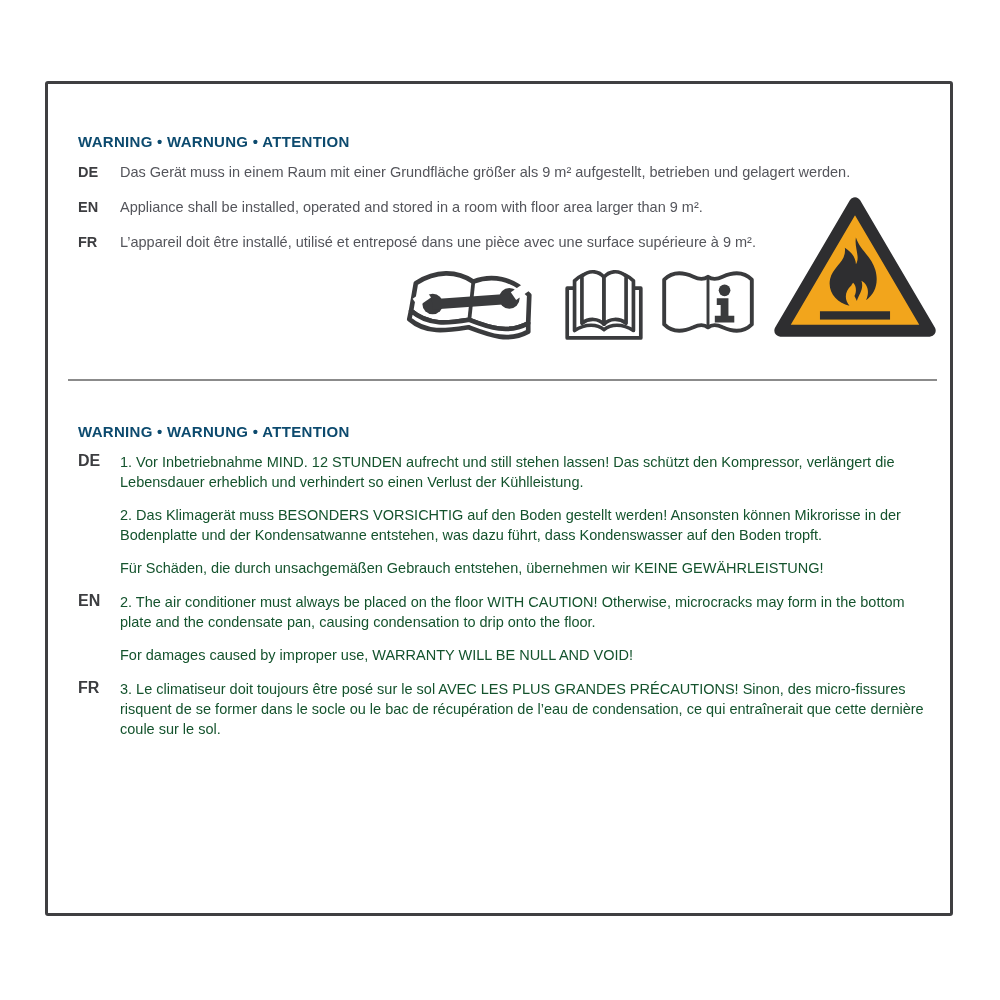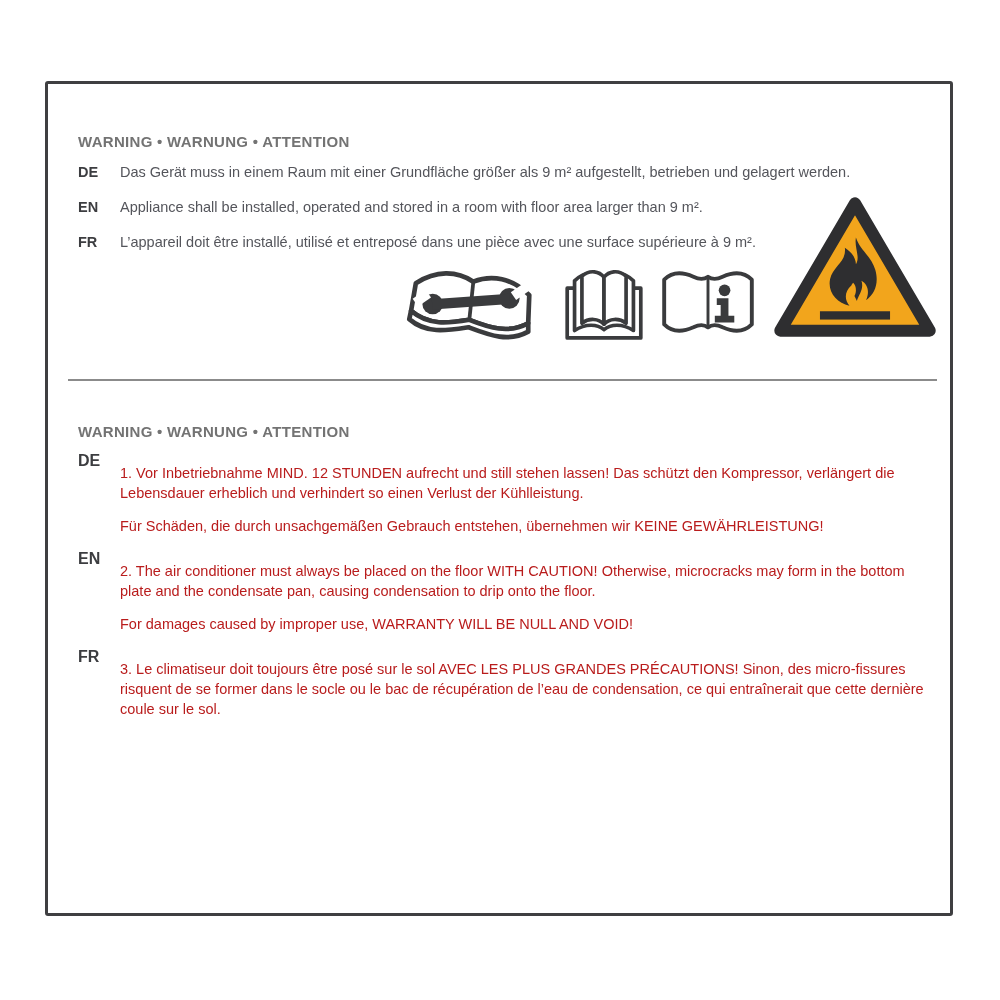--- a/index.html
+++ b/index.html
@@ -6,33 +6,33 @@
   body{
     width:1000px;height:1000px;background:#ffffff;position:relative;
     font-family:"Liberation Sans","DejaVu Sans",sans-serif;
     -webkit-font-smoothing:antialiased;
   }
   .panel{
     position:absolute;left:45px;top:81px;width:902px;height:829px;
     border:3px solid #3F3F41;border-radius:3px;background:#fff;box-sizing:content-box;
   }
   .hdr{
-    font-size:15px;font-weight:bold;color:#737373;margin:0 0 12px 0;letter-spacing:.3px;
+    font-size:15px;font-weight:bold;color:#0c4a6e;margin:0 0 12px 0;letter-spacing:.3px;
   }
   .s1{position:absolute;left:30px;top:49px;width:862px;}
   .row{display:flex;margin-bottom:15px;font-size:14.5px;line-height:20px;color:#54555B;}
   .lang{flex:0 0 42px;font-weight:bold;color:#3C3D40;}
   .txt{flex:1;}
   .icon{position:absolute;}
   .icon svg{display:block;width:100%;height:100%;}
   .divider{position:absolute;left:20px;top:295px;width:869px;height:2px;background:#8B8B8B;}
   .s2{position:absolute;left:30px;top:339px;width:862px;}
   .block{display:flex;margin-bottom:14px;}
   .content{width:818px;}
-  .para{margin:11px 0 13px 0;font-size:14.5px;line-height:20px;color:#b91c1c;}
+  .para{margin:0 0 13px 0;font-size:14.5px;line-height:20px;color:#14532d;}
   .para:last-child{margin-bottom:0;}
 </style>
 </head>
 <body>
 
 <div class="page">
   <div class="panel">
 
     <section class="s1">
       <h2 class="hdr">WARNING • WARNUNG • ATTENTION</h2>
@@ -101,20 +101,21 @@
 
     <div class="divider"></div>
 
     <section class="s2">
       <h2 class="hdr">WARNING • WARNUNG • ATTENTION</h2>
 
       <div class="block">
         <span class="lang">DE</span>
         <div class="content">
           <p class="para">1. Vor Inbetriebnahme MIND. 12 STUNDEN aufrecht und still stehen lassen! Das schützt den Kompressor, verlängert die Lebensdauer erheblich und verhindert so einen Verlust der Kühlleistung.</p>
+          <p class="para">2. Das Klimagerät muss BESONDERS VORSICHTIG auf den Boden gestellt werden! Ansonsten können Mikrorisse in der Bodenplatte und der Kondensatwanne entstehen, was dazu führt, dass Kondenswasser auf den Boden tropft.</p>
           <p class="para">Für Schäden, die durch unsachgemäßen Gebrauch entstehen, übernehmen wir KEINE GEWÄHRLEISTUNG!</p>
         </div>
       </div>
 
       <div class="block">
         <span class="lang">EN</span>
         <div class="content">
           <p class="para">2. The air conditioner must always be placed on the floor WITH CAUTION! Otherwise, microcracks may form in the bottom plate and the condensate pan, causing condensation to drip onto the floor.</p>
           <p class="para">For damages caused by improper use, WARRANTY WILL BE NULL AND VOID!</p>
         </div>

